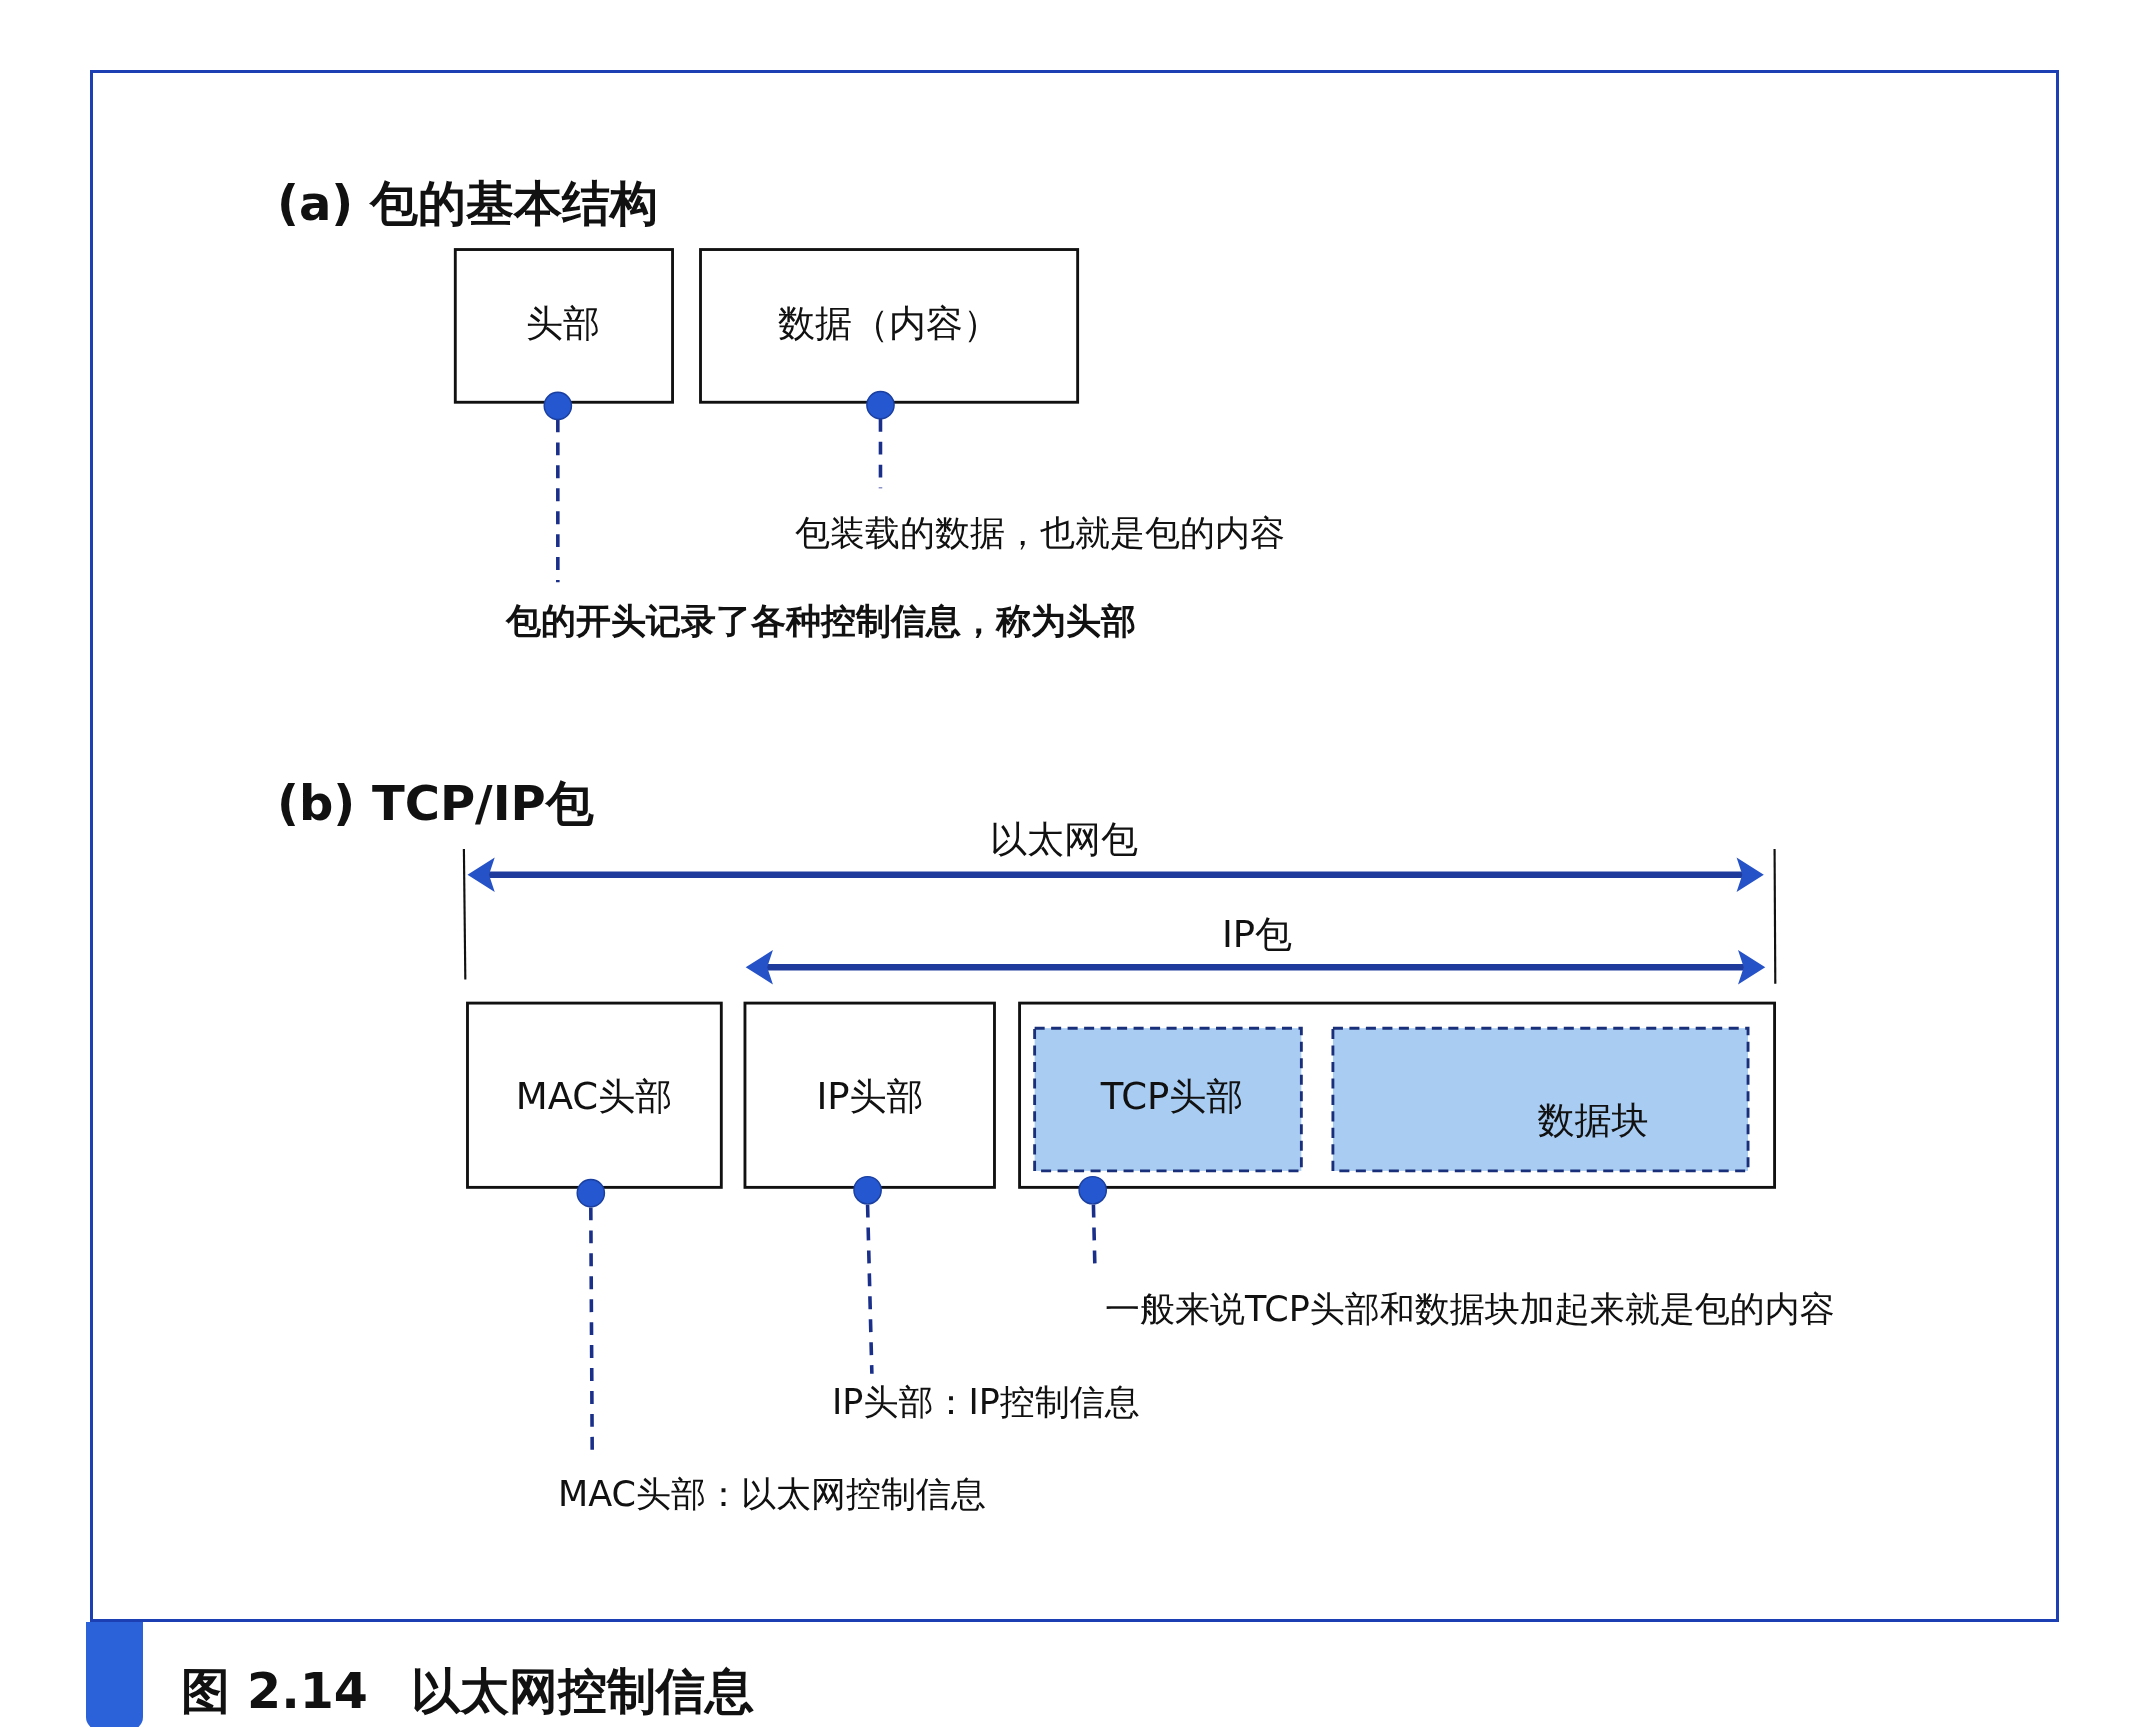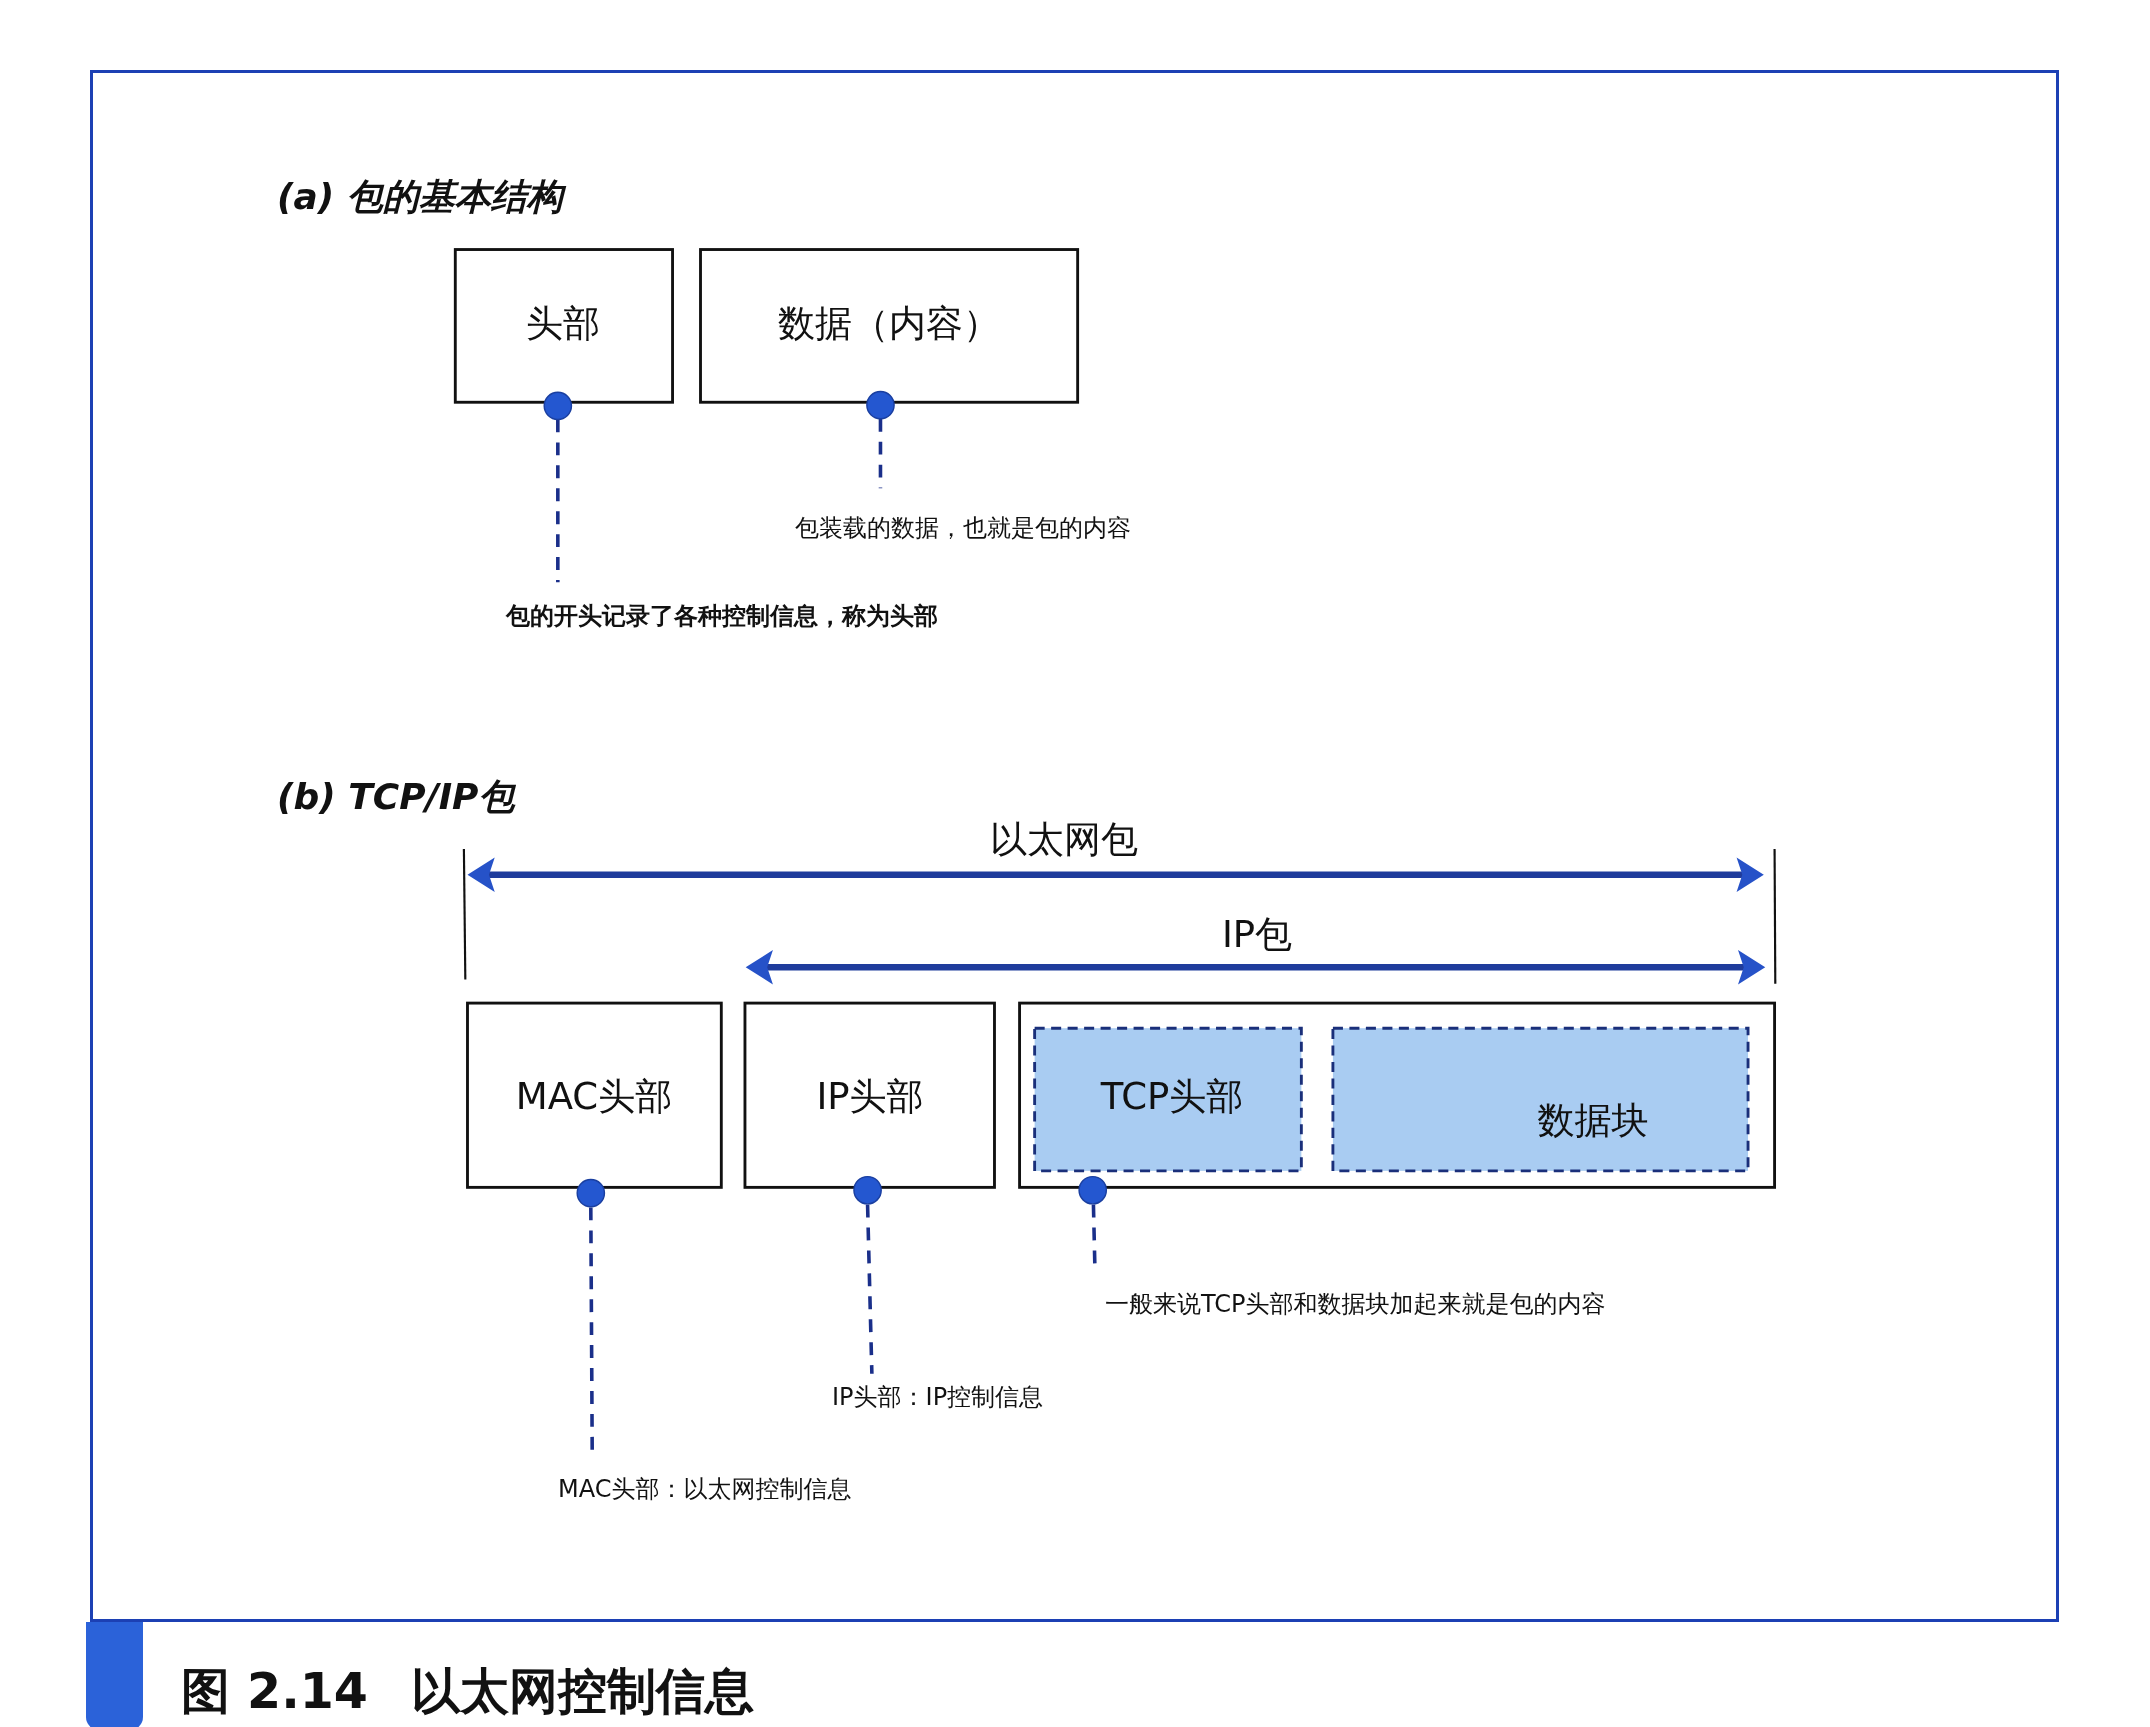--- a/index.html
+++ b/index.html
@@ -6,22 +6,22 @@
     body { width: 2151px; height: 1728px; position: relative; overflow: hidden;
            font-family: "DejaVu Sans", "Liberation Sans", sans-serif; color: #111; }
     #stage { position: absolute; left: 0; top: 0; }
     .t { position: absolute; white-space: nowrap; line-height: 1; }
     .frame { position: absolute; left: 90px; top: 70px; width: 1969px; height: 1552px;
              border: 3.6px solid #1c40b4; box-sizing: border-box; }
     .caption-tab { position: absolute; left: 86px; top: 1622px; width: 57px; height: 108px;
                    background: #2b62d9; border-radius: 0 0 13px 13px; }
     .caption { position: absolute; left: 181px; top: 1667px; font-size: 49px; font-weight: bold; color: #111; }
     .caption .num { margin-right: 43px; }
-    .sec-title { font-size: 36px; font-weight: bold; font-style: italic; }
-    .label { font-size: 24px; }
+    .sec-title { font-size: 48px; font-weight: bold; }
+    .label { font-size: 35px; }
     .box-label { font-size: 37px; transform: translate(-50%, -50%); position: absolute; }
   </style>
 </head>
 <body>
 
 <div class="frame"></div>
 
 <svg id="stage" width="2151" height="1728" viewBox="0 0 3000 2410">
   <defs>
     <marker id="arrowR" markerWidth="10" markerHeight="10" refX="9" refY="5" orient="auto" markerUnits="userSpaceOnUse" viewBox="0 0 10 10">

